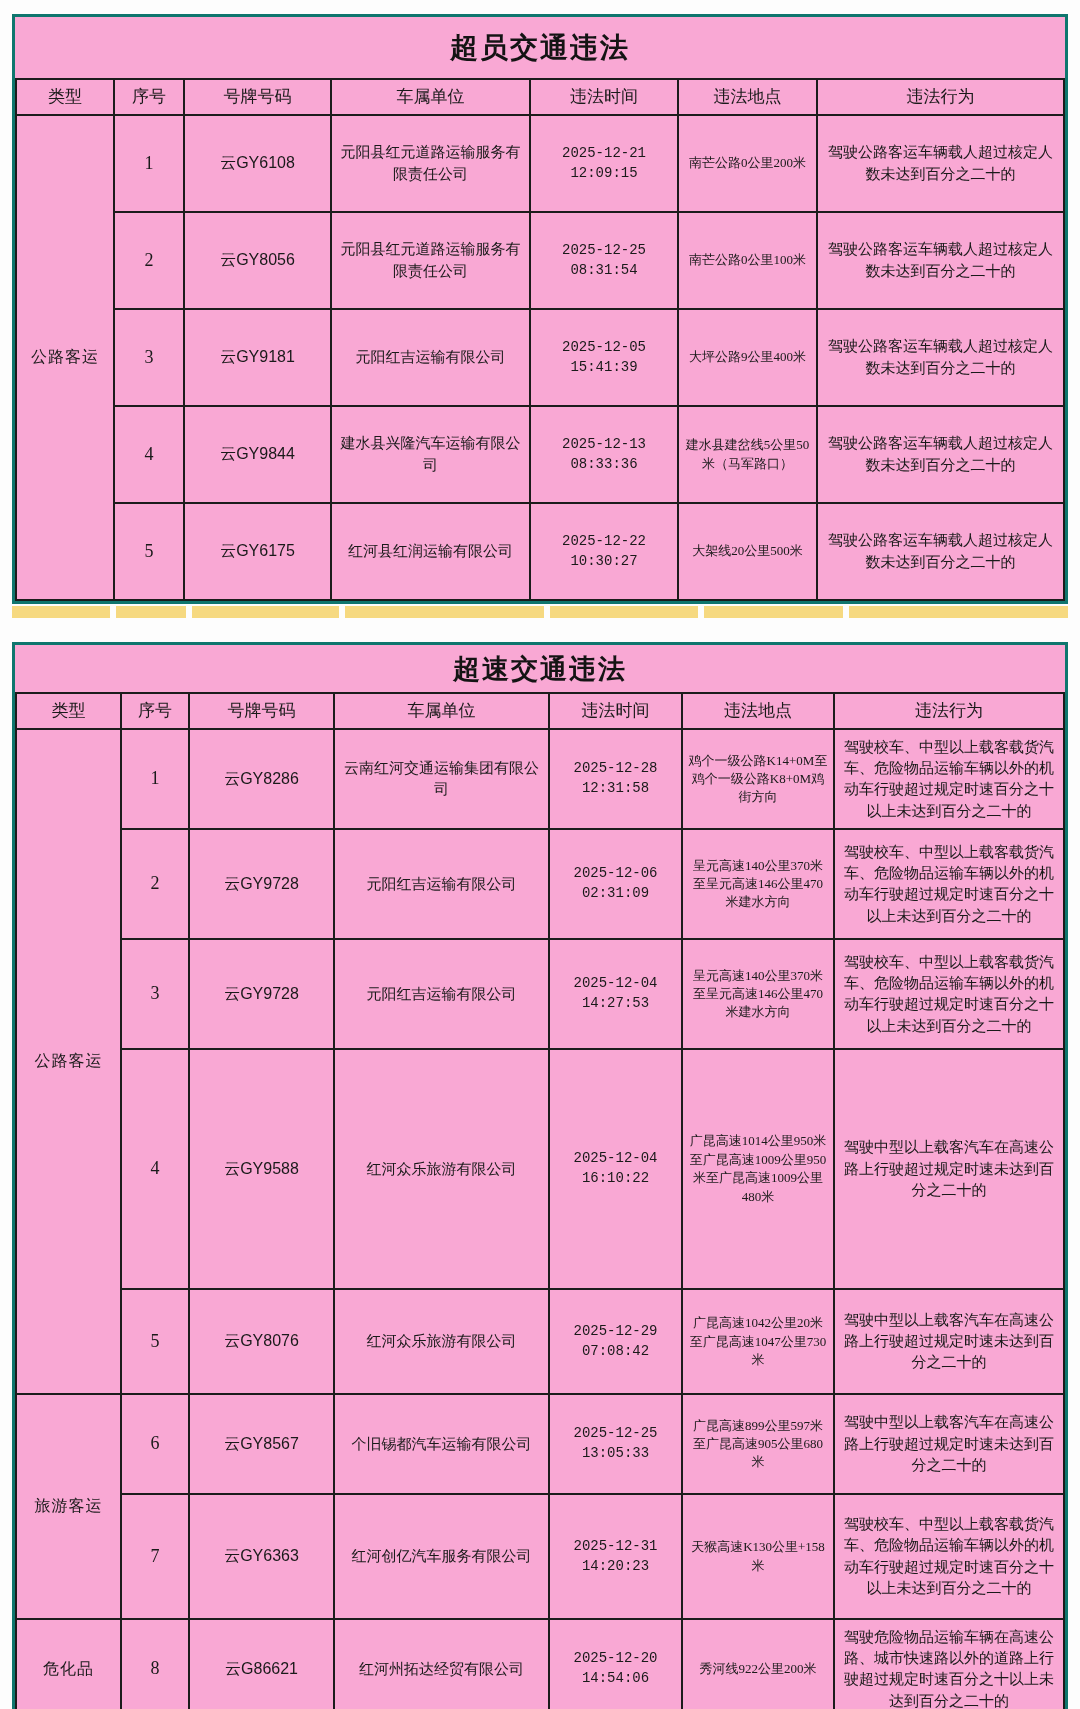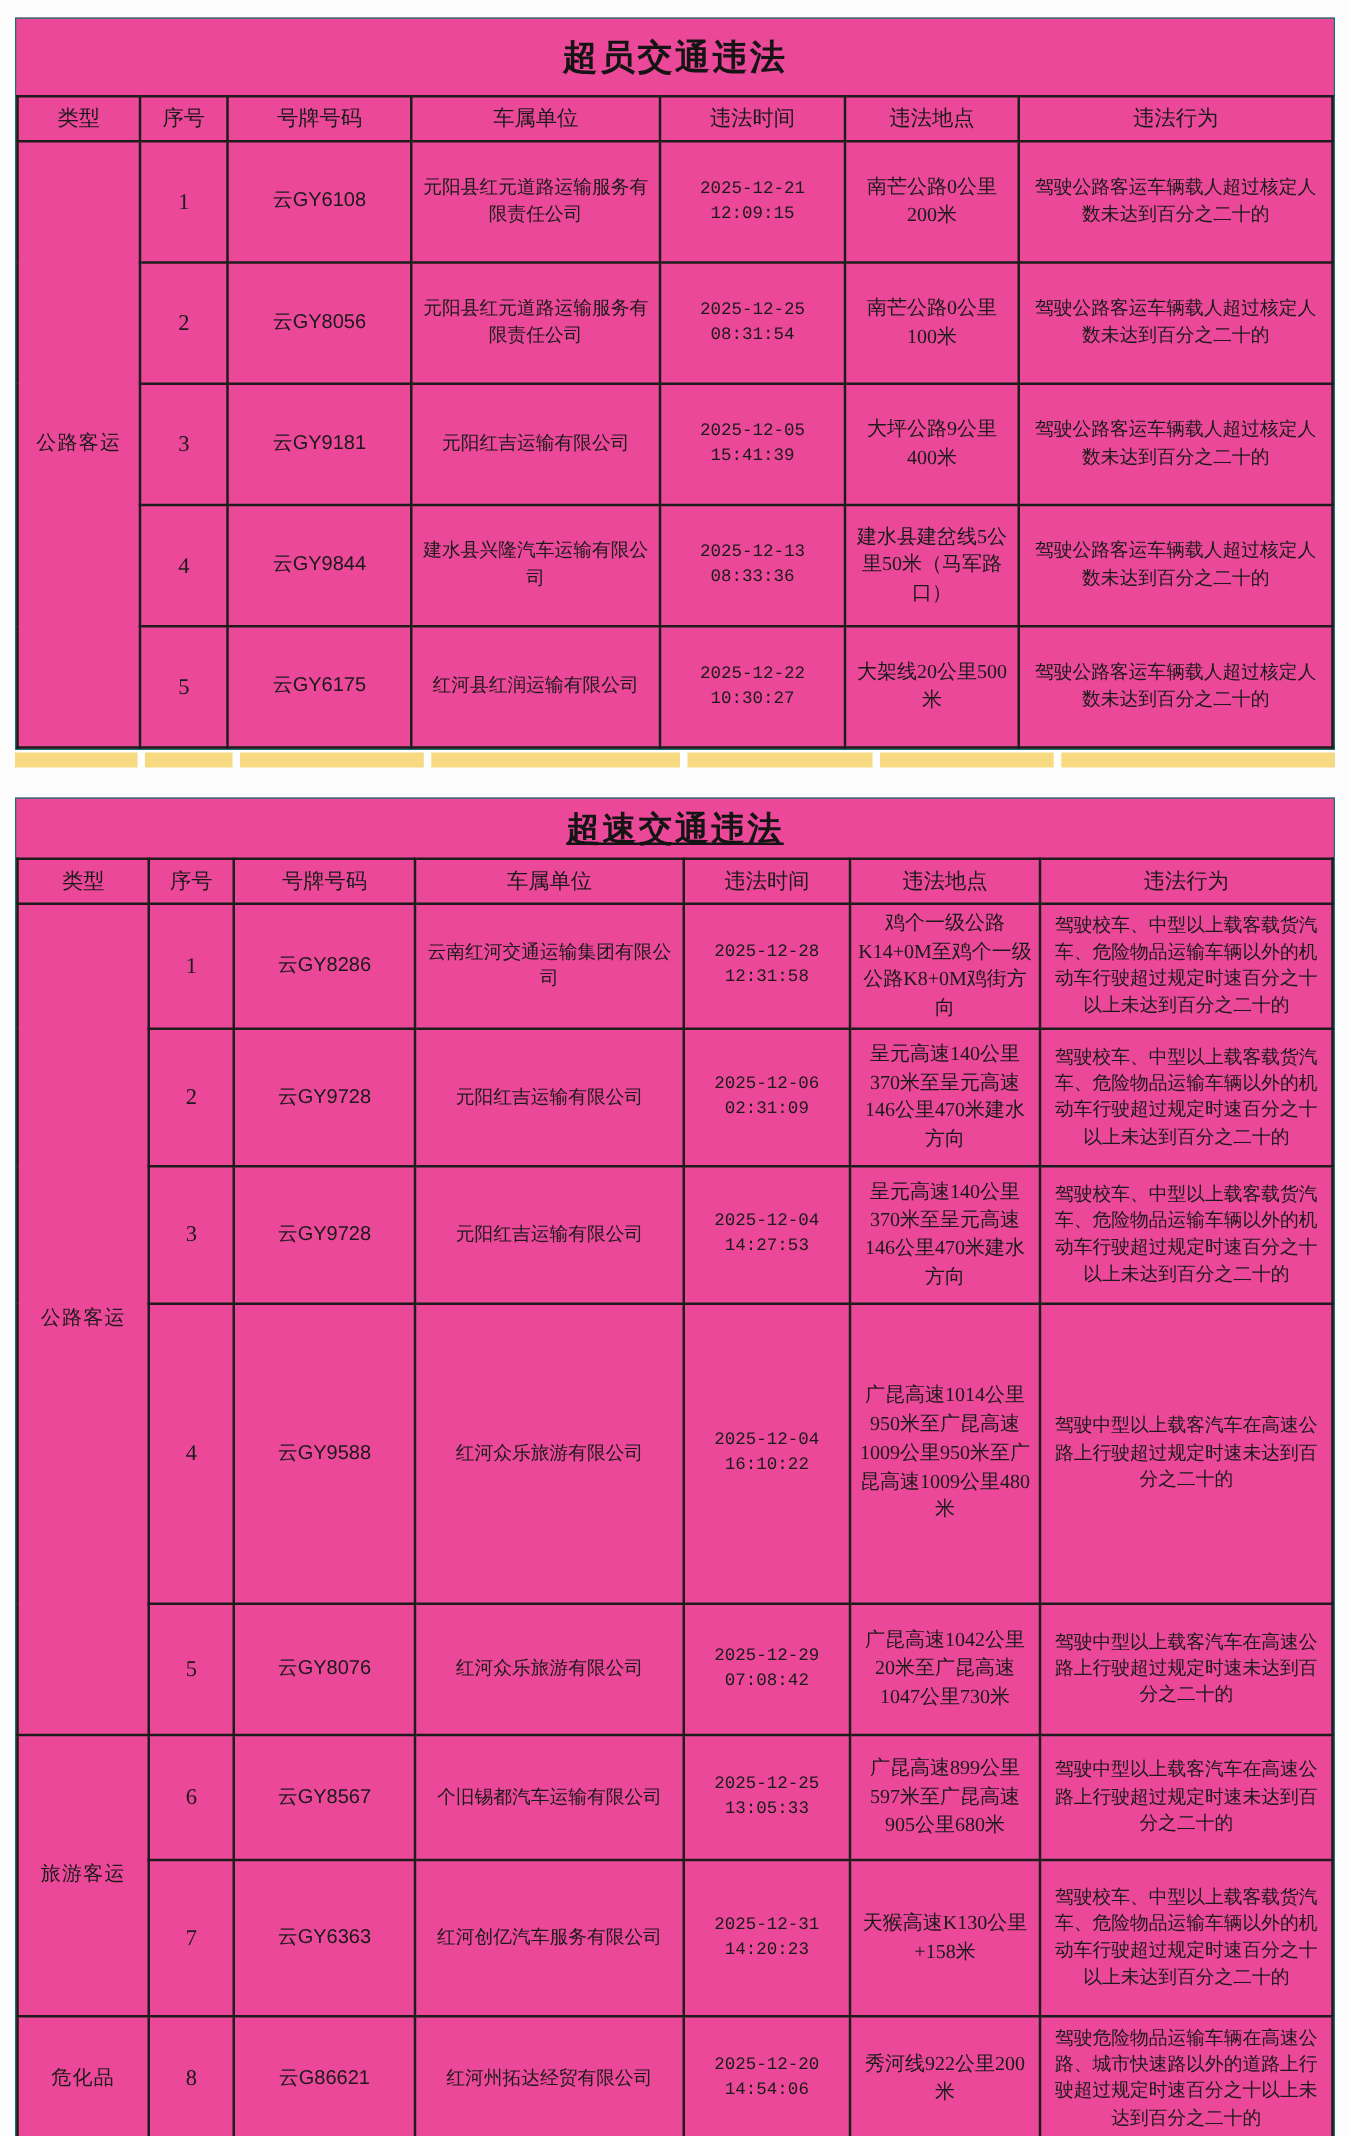--- a/index.html
+++ b/index.html
@@ -5,44 +5,44 @@
   * { margin:0; padding:0; box-sizing:border-box; }
   html,body { background:#fdfdfd; }
   body {
     width:1080px; height:1709px; overflow:hidden;
     font-family:"Liberation Serif","DejaVu Serif",serif;
     color:#1a1a1a;
   }
   .page { width:1080px; height:1709px; padding:14px 12px 0 12px; background:#fdfdfd; }
 
   .card {
-    border:1px solid #0f766e;
-    background:#ec4899;
+    border:3px solid #0f766e;
+    background:#f9a8d4;
   }
   .tbl-title {
     text-align:center; font-weight:bold; color:#141414;
     letter-spacing:2px;
   }
   .t1 .tbl-title { font-size:28px; padding:12px 0 11px 0; }
-  .t2 .tbl-title { font-size:27px; padding:6px 0 5px 0;text-decoration:underline; }
+  .t2 .tbl-title { font-size:27px; padding:6px 0 5px 0; }
 
   table { width:100%; border-collapse:collapse; table-layout:fixed; }
   th, td {
     border:2px solid #1c1c1c;
     text-align:center; vertical-align:middle;
     padding:2px 5px;
     font-size:15px; line-height:1.42;
     overflow:hidden;
   }
   thead th { font-size:17px; font-weight:normal; padding:5px 2px;text-align:center; }
   td.seq   { font-size:18px; }
   td.plate { font-family:"Liberation Sans","DejaVu Sans",sans-serif; font-size:16px; }
   td.time  { font-family:Liberation Mono, monospace; font-size:14px; }
   td.type  { font-size:16px; letter-spacing:1px; }
-  td.loc   { font-size:16px; }
+  td.loc   { font-size:13px; }
   td.act   { font-size:15px; }
 
   
   .strip1 {
     margin:2px 0 0 0; height:12px;
     display:grid; column-gap:6px;
     grid-template-columns:98px 70px 147px 199px 148px 139px 1fr;
     background:#fdfdfd;
   }
   .strip1 > div { background:#f6d980; }

